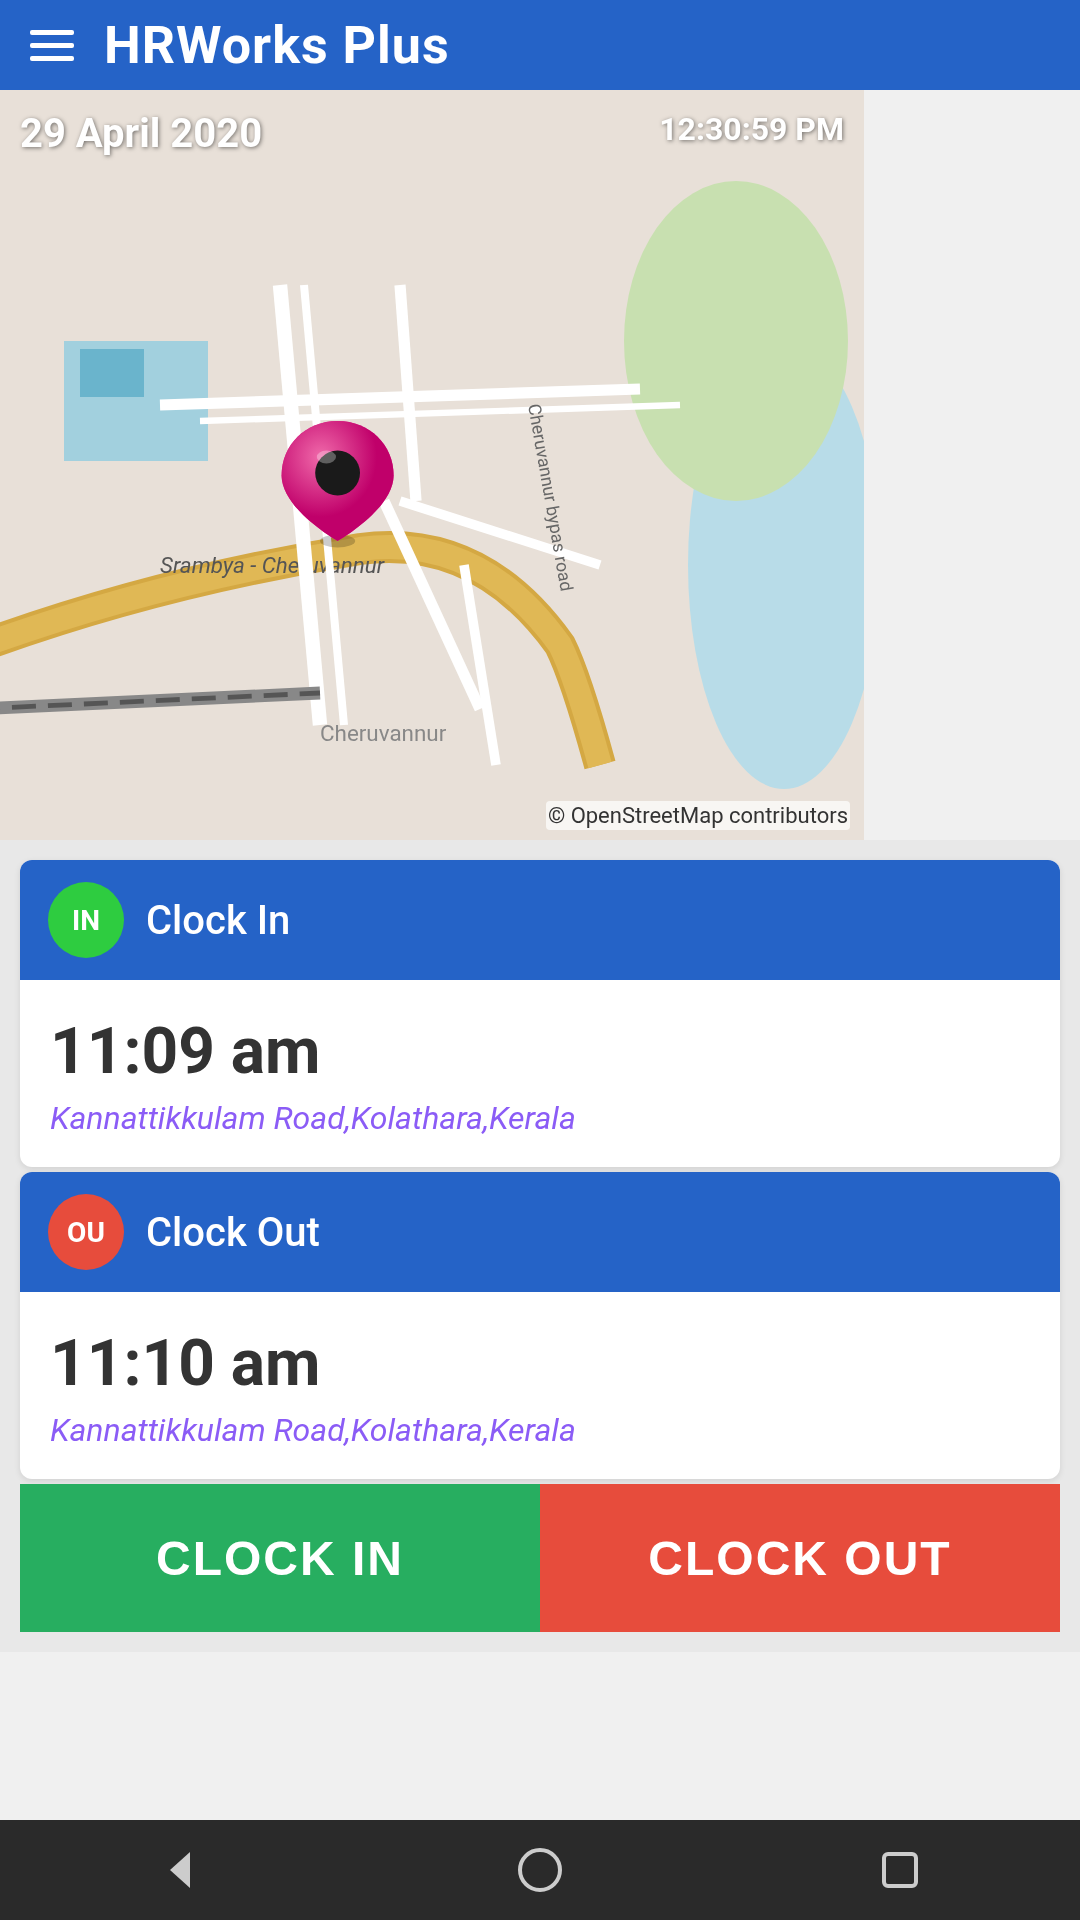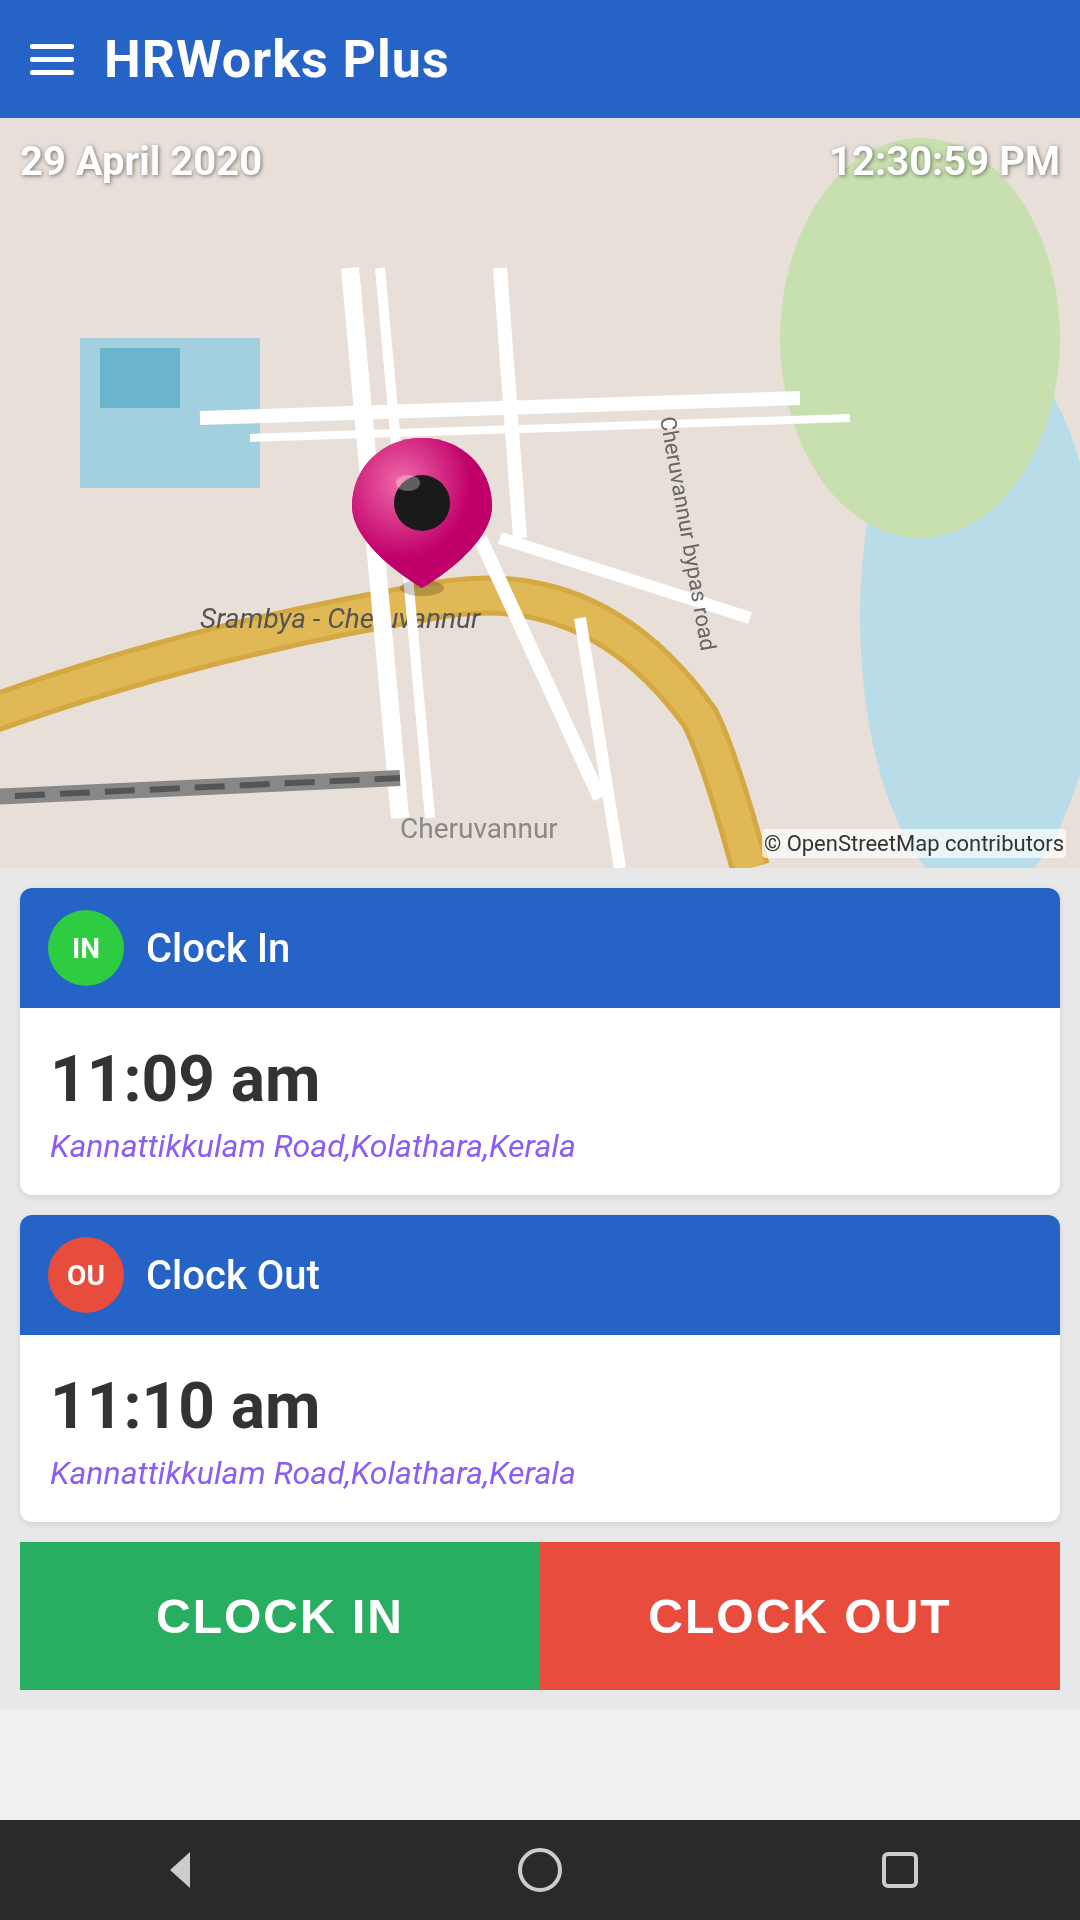--- a/index.html
+++ b/index.html
@@ -9,21 +9,21 @@
       height: 1920px;
       font-family: 'Roboto', Arial, sans-serif;
       background: #f0f0f0;
       overflow: hidden;
       position: relative;
     }
 
     
     .header {
       background: #2563c7;
-      height: 118px;
+      height: 90px;
       display: flex;
       align-items: center;
       padding: 0 30px;
       gap: 30px;
     }
     .hamburger-icon {
       display: flex;
       flex-direction: column;
       gap: 8px;
       cursor: pointer;
@@ -38,41 +38,41 @@
     .header-title {
       color: white;
       font-size: 52px;
       font-weight: bold;
       letter-spacing: 1px;
     }
 
     
     .map-container {
       position: relative;
-      width: 1080px;
+      width: 864px;
       height: 750px;
       background: #e8e0d8;
       overflow: hidden;
     }
     .map-date {
       position: absolute;
       top: 20px;
       left: 20px;
       color: white;
       font-size: 40px;
       font-weight: bold;
       text-shadow: 1px 1px 4px rgba(0,0,0,0.5);
       z-index: 10;
     }
     .map-time {
       position: absolute;
       top: 20px;
       right: 20px;
       color: white;
-      font-size: 40px;
+      font-size: 32px;
       font-weight: bold;
       text-shadow: 1px 1px 4px rgba(0,0,0,0.5);
       z-index: 10;
     }
     
     .map-svg {
       width: 100%;
       height: 100%;
     }
     .map-attribution {
@@ -85,21 +85,21 @@
       padding: 2px 2px;
       border-radius: 4px;
     }
 
     
     .content {
       background: #e8e8e8;
       padding: 20px;
       display: flex;
       flex-direction: column;
-      gap: 20px;
+      gap: 5px;
     }
 
     
     .clock-card {
       background: white;
       border-radius: 12px;
       overflow: hidden;
       box-shadow: 0 2px 6px rgba(0,0,0,0.1);
     }
     .clock-card-header {

